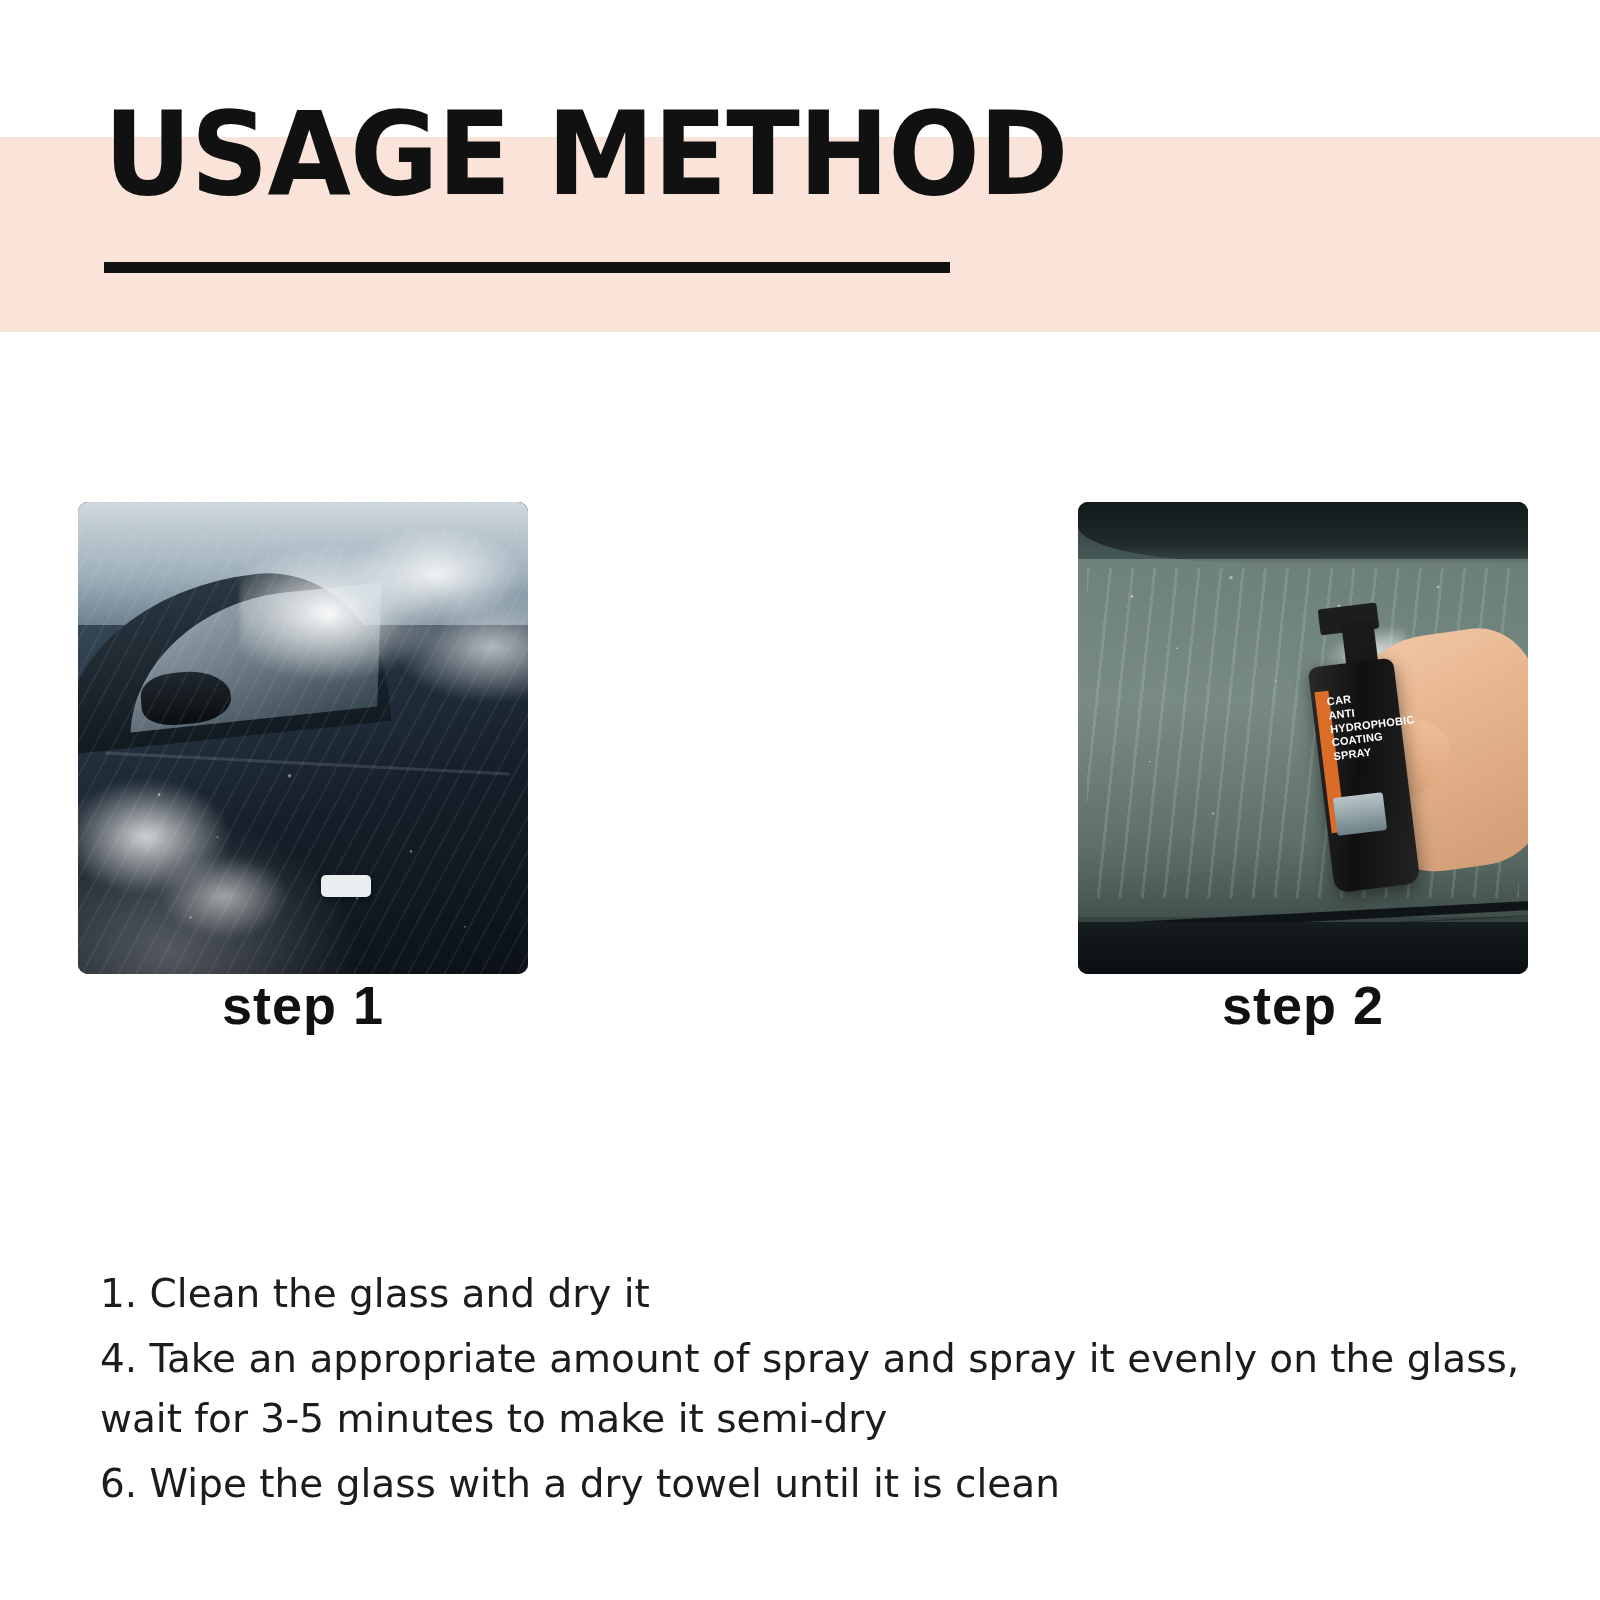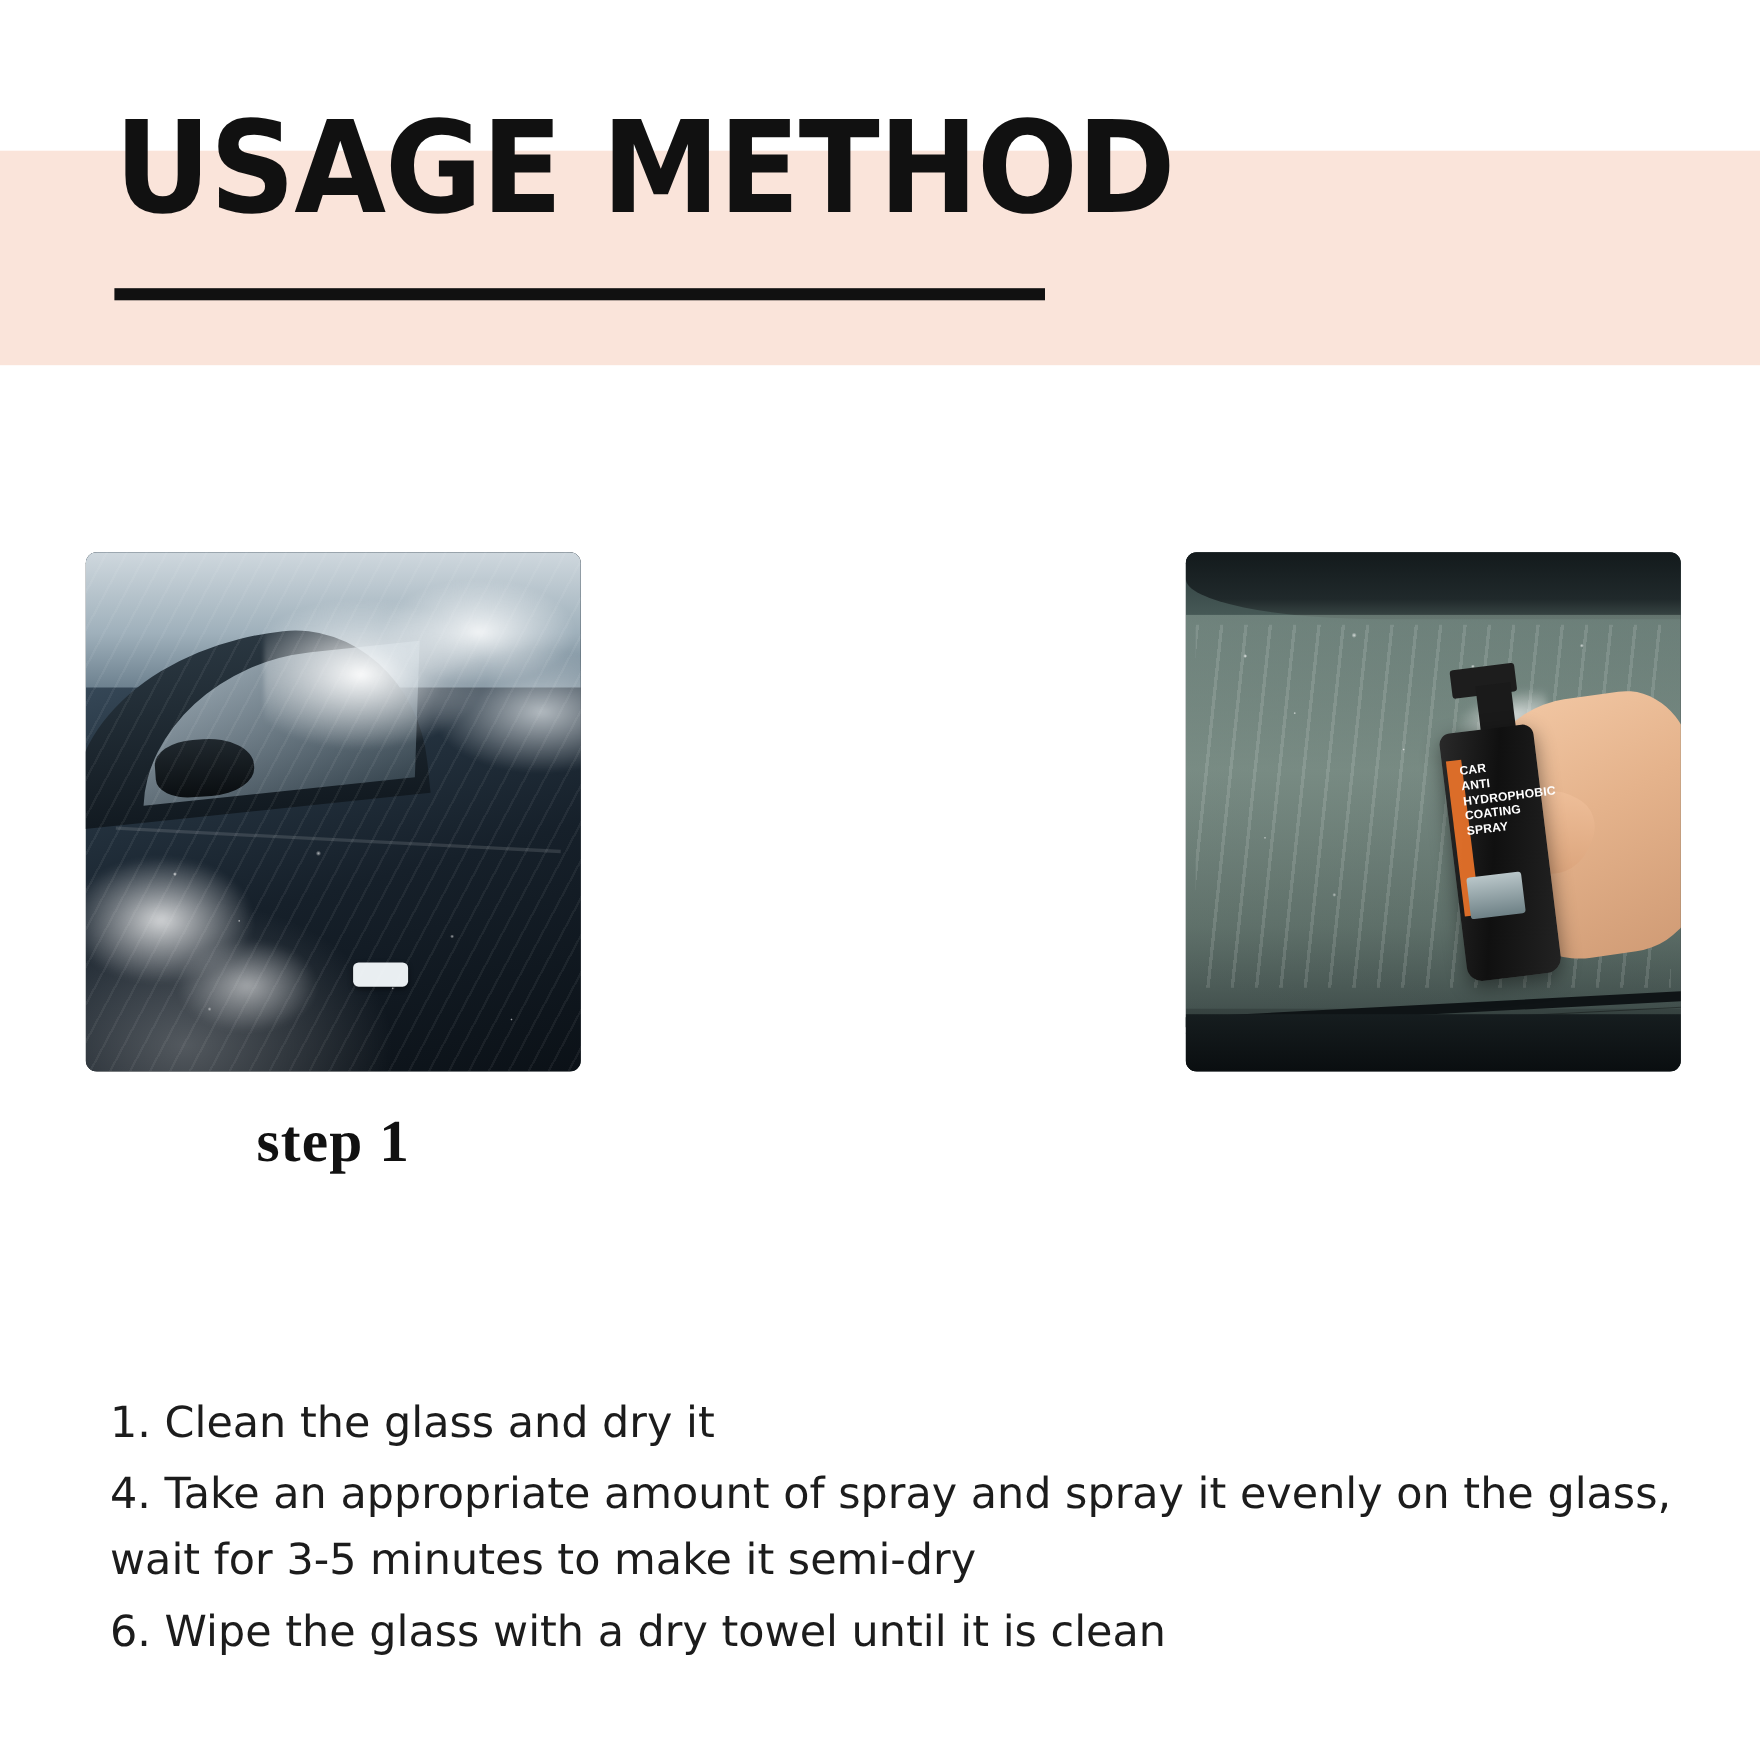--- a/index.html
+++ b/index.html
@@ -61,23 +61,22 @@
   }
   .photo {
     width: 450px;
     height: 472px;
     border-radius: 10px;
     overflow: hidden;
     position: relative;
     background: #1c2327;
   }
   .step-label {
-    margin-top: 32px;
     text-align: center;
-    font-family: Liberation Serif, serif;
+    font-family: Liberation Sans, sans-serif;
     font-weight: 700;
     font-size: 54px;
     color: #111111;
     letter-spacing: 1px;
   }
 
   
   .p1-body {
     position: absolute;
     inset: 0;
@@ -472,20 +471,21 @@
       <div class="p2-nozzle"></div>
       <div class="p2-bottle-neck"></div>
       <div class="p2-bottle"></div>
       <div class="p2-orange"></div>
       <div class="p2-bottle-text" style="white-space: pre-line;">CAR
 ANTI
 HYDROPHOBIC
 COATING SPRAY</div>
       <div class="p2-bottle-icon"></div>
     </div>
+    <div class="step-label">step 2</div>
   </div>
 
 </div>
 
 <div class="instructions">
   <p>1. Clean the glass and dry it</p>
   <p>4. Take an appropriate amount of spray and spray it evenly on the glass, wait for 3-5 minutes to make it semi-dry</p>
   <p>6. Wipe the glass with a dry towel until it is clean</p>
 </div>
 

